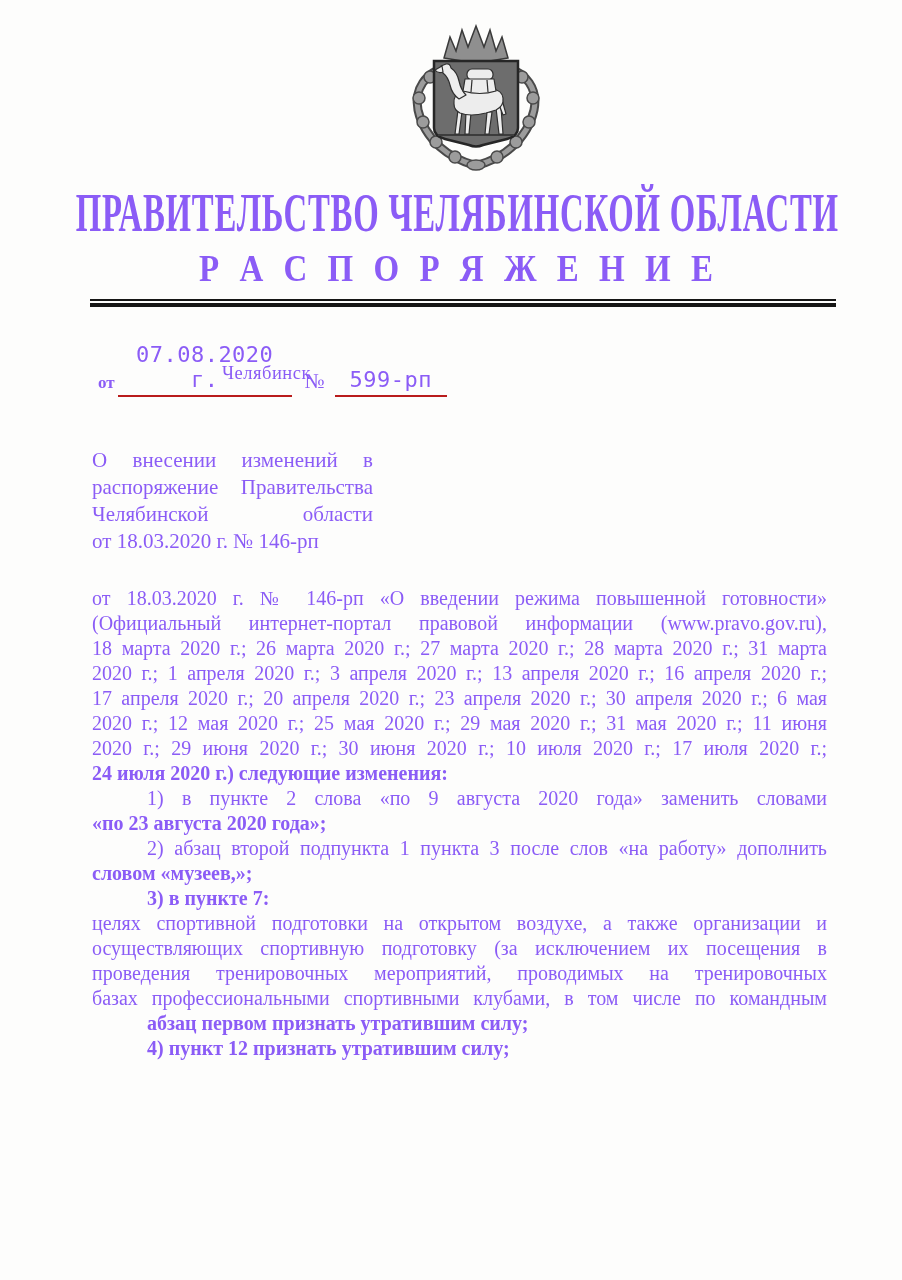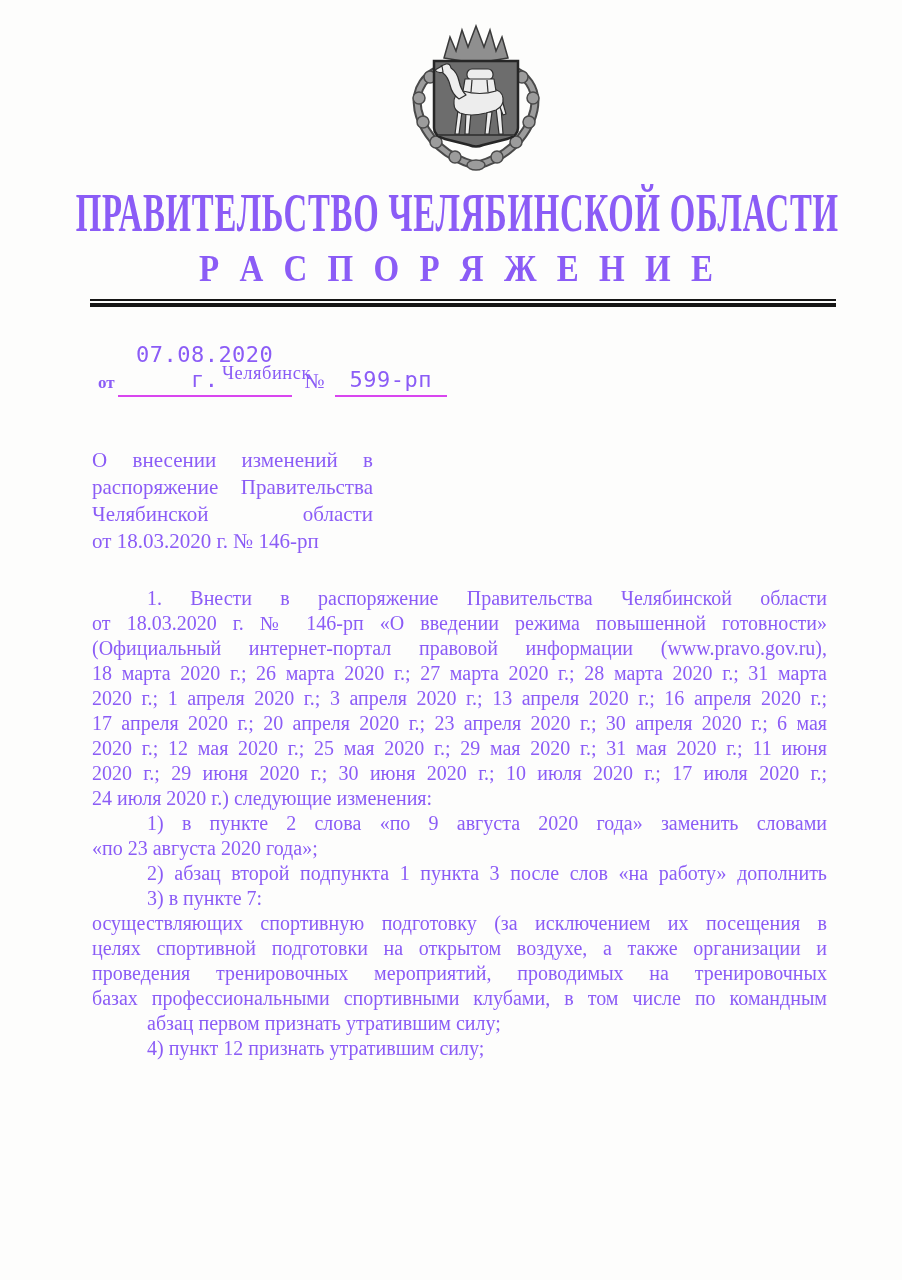--- a/index.html
+++ b/index.html
@@ -41,21 +41,21 @@
     border-top: 2px solid #161616; border-bottom: 4px solid #161616;
   }
 
   
   .dateline {
     position: absolute; left: 98px; top: 342px;
     display: flex; align-items: flex-end;
   }
   .date-prefix { font-size: 17px; padding-bottom: 4px; font-weight: bold; }
   .field {
-    border-bottom: 2px solid #d946ef; text-align: center;
+    border-bottom: 2px solid #b91c1c; text-align: center;
     font-family: "DejaVu Sans Mono", monospace; font-size: 22px;
     padding-bottom: 3px; letter-spacing: 0.5px;
   }
   .field.date  { width: 174px; margin-left: 3px; }
   .field.num   { width: 112px; }
   .num-sign { font-size: 21px; padding: 0 10px 3px 13px; }
   .city {
     position: absolute; left: 222px; top: 363px;
     font-weight: normal; font-size: 18.5px; letter-spacing: 0.5px;
   }
@@ -66,21 +66,21 @@
     font-size: 21px; line-height: 27px;
   }
   .subject-line.just { text-align: justify; text-align-last: justify; }
 
   
   .body-text {
     position: absolute; left: 92px; top: 586px; width: 735px;
     font-size: 20px; line-height: 25px;
   }
   .body-line { text-align: justify; text-align-last: justify; }
-  .body-line.plain { text-align: center; text-align-last: left; }
+  .body-line.plain { text-align: center; text-align-last: left; font-weight: bold; }
   .body-line.indent { text-indent: 55px; }
 </style>
 </head>
 <body>
 
 <div class="page">
 
   <div class="arms">
     <svg viewBox="0 0 136 148" width="136" height="148" xmlns="http://www.w3.org/2000/svg">
 
@@ -149,21 +149,20 @@
 
   <div class="subject">
     <div class="subject-line just">О внесении изменений в</div>
     <div class="subject-line just">распоряжение Правительства</div>
     <div class="subject-line just">Челябинской области</div>
     <div class="subject-line">от 18.03.2020 г. № 146-рп</div>
   </div>
 
   <div class="body-text">
 
-      <div class="body-line indent">1. Внести в распоряжение Правительства Челябинской области</div>
 
       <div class="body-line">от 18.03.2020 г. № 146-рп «О введении режима повышенной готовности»</div>
 
       <div class="body-line">(Официальный интернет-портал правовой информации (www.pravo.gov.ru),</div>
 
       <div class="body-line">18 марта 2020 г.; 26 марта 2020 г.; 27 марта 2020 г.; 28 марта 2020 г.; 31 марта</div>
 
       <div class="body-line">2020 г.; 1 апреля 2020 г.; 3 апреля 2020 г.; 13 апреля 2020 г.; 16 апреля 2020 г.;</div>
 
       <div class="body-line">17 апреля 2020 г.; 20 апреля 2020 г.; 23 апреля 2020 г.; 30 апреля 2020 г.; 6 мая</div>
@@ -173,28 +172,29 @@
       <div class="body-line">2020 г.; 29 июня 2020 г.; 30 июня 2020 г.; 10 июля 2020 г.; 17 июля 2020 г.;</div>
 
       <div class="body-line plain">24 июля 2020 г.) следующие изменения:</div>
 
       <div class="body-line indent">1) в пункте 2 слова «по 9 августа 2020 года» заменить словами</div>
 
       <div class="body-line plain">«по 23 августа 2020 года»;</div>
 
       <div class="body-line indent">2) абзац второй подпункта 1 пункта 3 после слов «на работу» дополнить</div>
 
+      <div class="body-line plain">словом «музеев,»;</div>
 
       <div class="body-line indent plain">3) в пункте 7:</div>
 
 
 
+      <div class="body-line">целях спортивной подготовки на открытом воздухе, а также организации и</div>
+
       <div class="body-line">осуществляющих спортивную подготовку (за исключением их посещения в</div>
-
-      <div class="body-line">целях спортивной подготовки на открытом воздухе, а также организации и</div>
 
       <div class="body-line">проведения тренировочных мероприятий, проводимых на тренировочных</div>
 
       <div class="body-line">базах профессиональными спортивными клубами, в том числе по командным</div>
 
 
       <div class="body-line indent plain">абзац первом признать утратившим силу;</div>
 
       <div class="body-line indent plain">4) пункт 12 признать утратившим силу;</div>
     </div>

